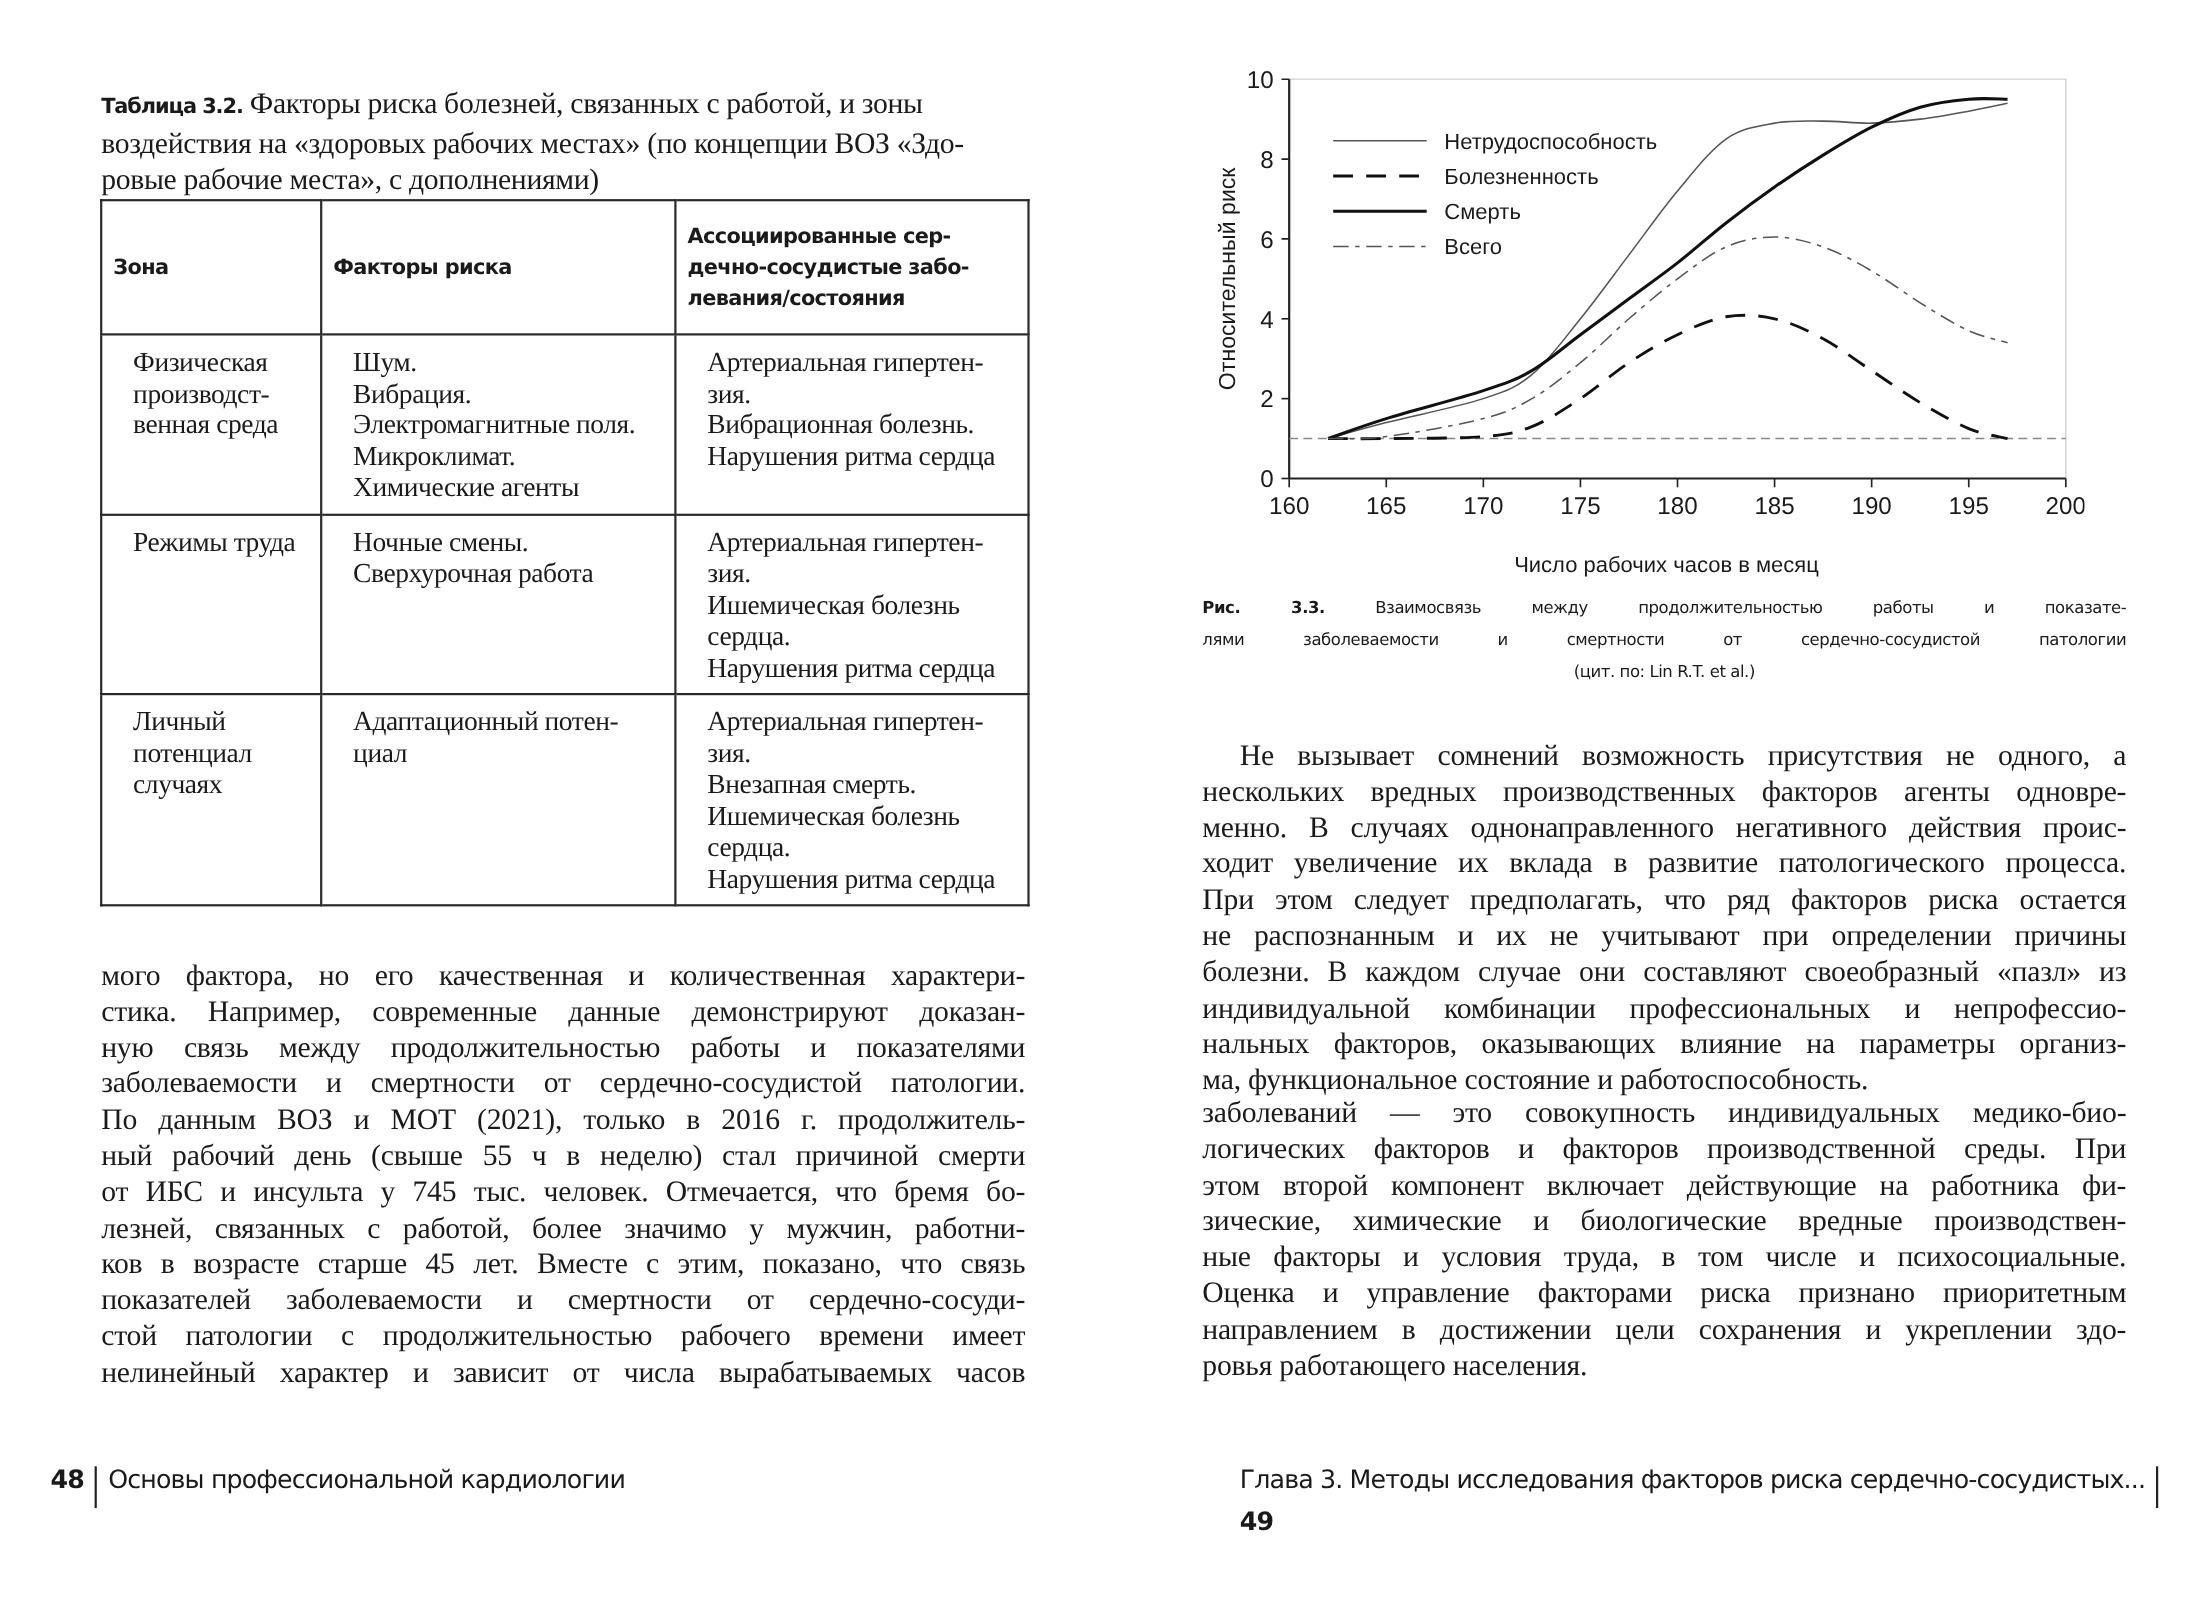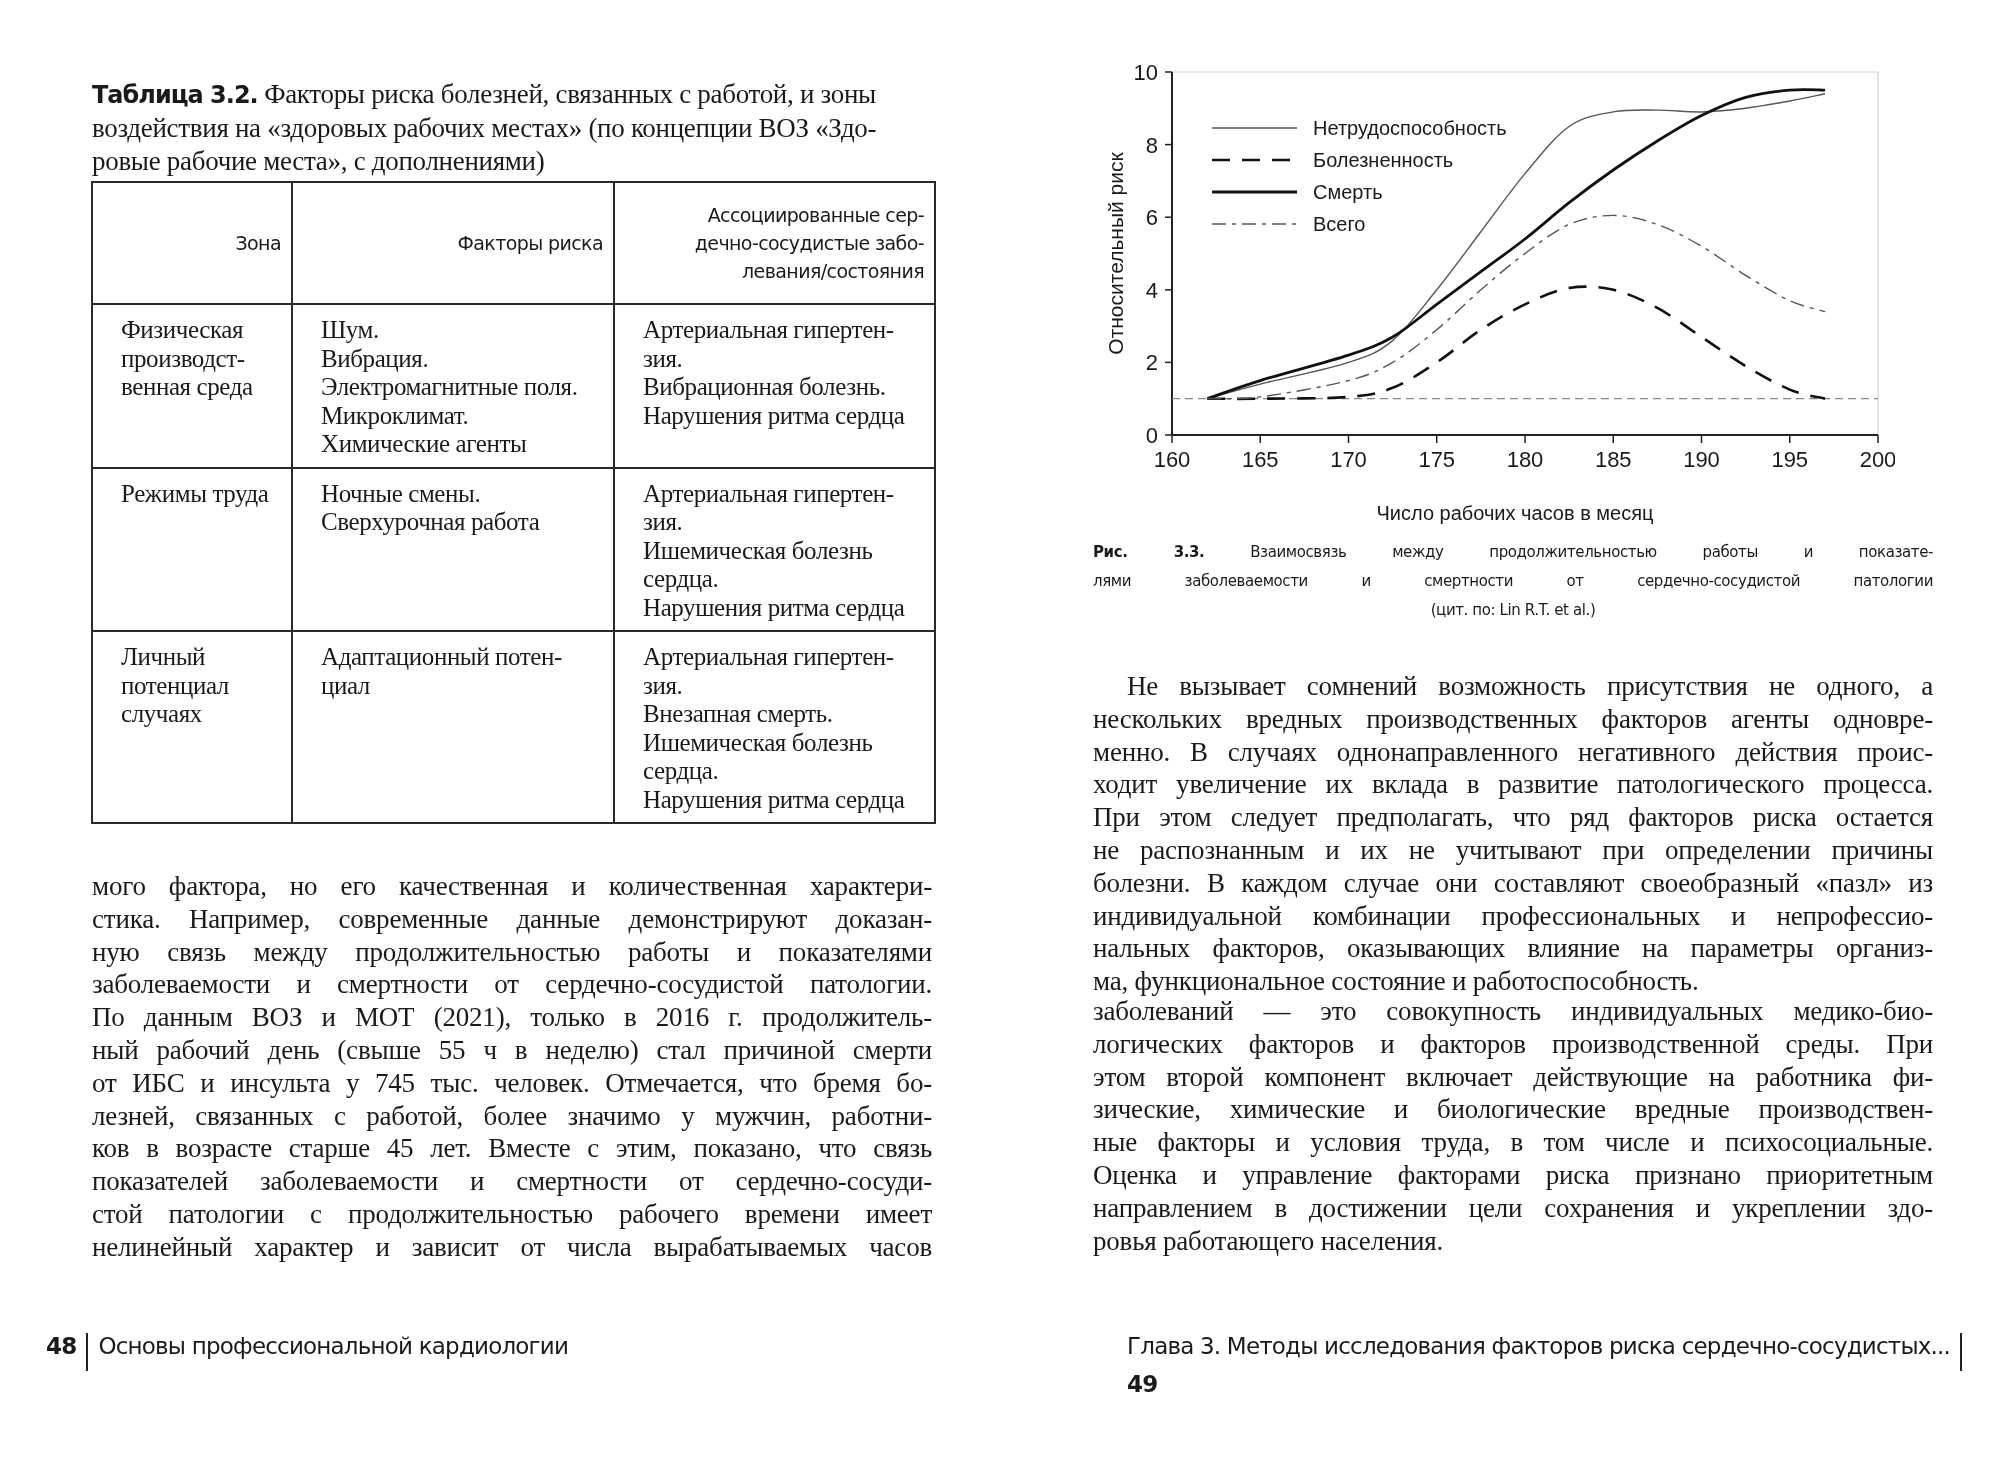--- a/index.html
+++ b/index.html
@@ -3,25 +3,25 @@
 <meta charset="utf-8">
 <style>
   html, body { margin:0; padding:0; background:#ffffff; }
   body { width:2000px; height:1457px; position:relative; overflow:hidden; color:#1a1a1a; }
   .serif { font-family: "Liberation Serif", "DejaVu Serif", serif; }
   .page { position:absolute; top:0; height:1457px; }
   .page-left { left:0; width:1000px; }
   .page-right { left:1000px; width:1000px; }
 
   .table-caption { position:absolute; left:92px; top:78px; width:840px; font-size:27px; line-height:33px; letter-spacing:-0.3px; }
-  .table-caption .bold { font-family:"DejaVu Sans", sans-serif; font-weight:bold; font-size:24px; letter-spacing:-1px; }
+  .table-caption .bold { font-family:"DejaVu Sans", sans-serif; font-weight:bold; font-size:19px; letter-spacing:-1px; }
 
   table.risk { position:absolute; left:91px; top:181px; width:845px; border-collapse:collapse; }
   table.risk th, table.risk td { border:2px solid #2a2a2a; vertical-align:top; }
-  table.risk th { font-family:"DejaVu Sans", sans-serif; font-weight:normal; font-size:19px; letter-spacing:-0.6px; line-height:28px; text-align:right; vertical-align:middle; height:112px; padding:4px 10px; }
+  table.risk th { font-family:"DejaVu Sans", sans-serif; font-weight:bold; font-size:19px; letter-spacing:-0.6px; line-height:28px; text-align:left; vertical-align:middle; height:112px; padding:4px 10px; }
   table.risk td { font-family:"Liberation Serif", serif; font-size:25px; line-height:28.5px; padding:11px 10px 8px 28px; letter-spacing:-0.4px; }
   table.risk td div { white-space:nowrap; }
   .c1 { width:178px; } .c2 { width:300px; }
 
   .para { position:absolute; font-family:"Liberation Serif", serif; font-size:27px; line-height:32.8px; letter-spacing:-0.2px; text-align:justify;margin-top:10px; }
   .para div { white-space:nowrap; }
   .left-text { left:92px; top:860px; width:840px; }
 
   .footer { position:absolute; top:1333px; font-family:"DejaVu Sans", sans-serif; font-size:23px; letter-spacing:-0.8px; }
   .footer-left { left:46px; }

